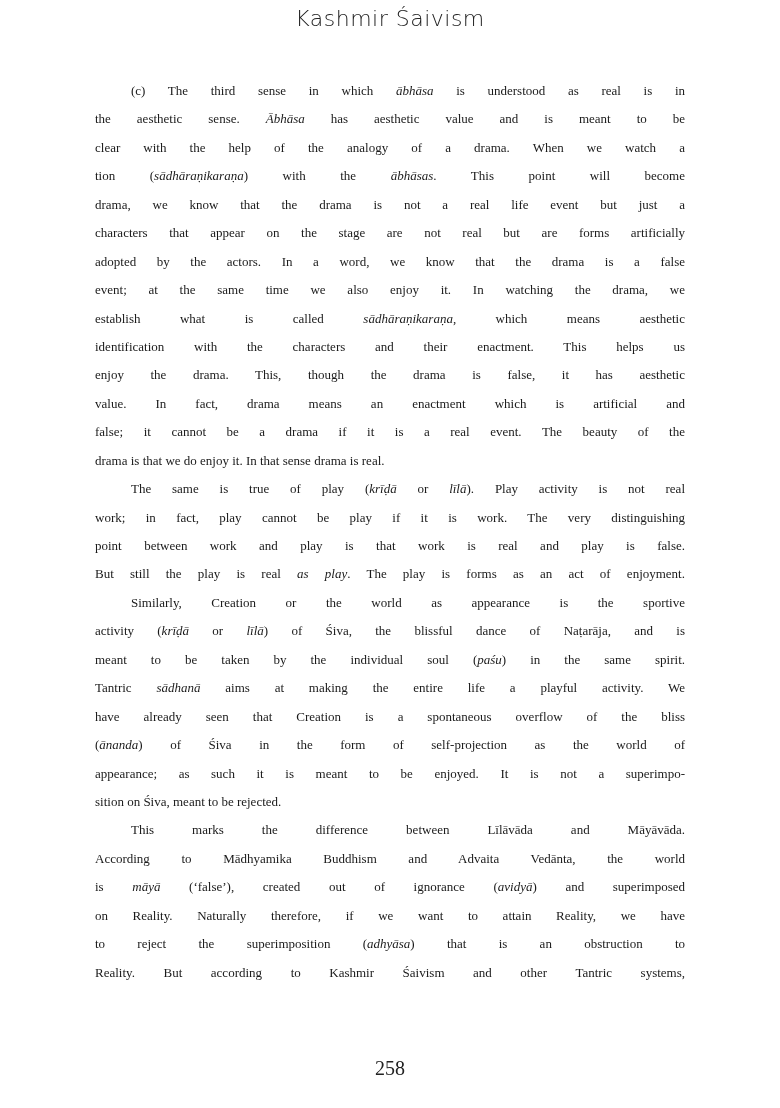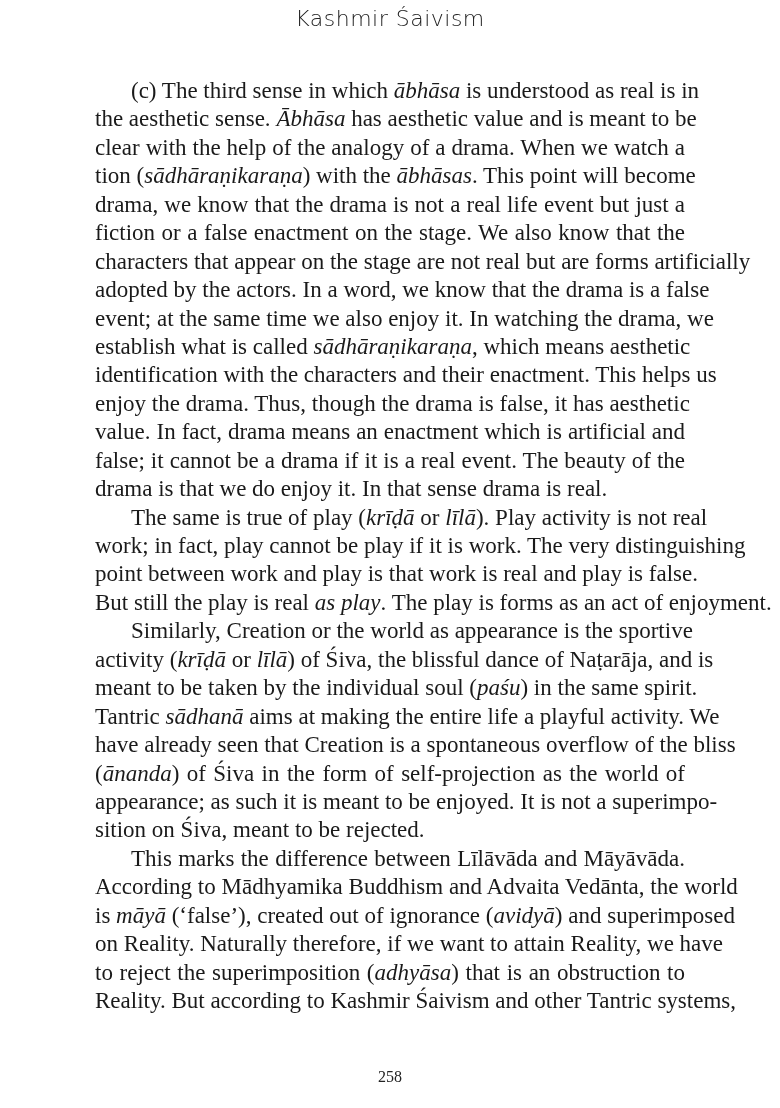--- a/index.html
+++ b/index.html
@@ -1,45 +1,44 @@
 <!DOCTYPE html>
 <html><head>
 <meta charset="utf-8">
 <style>
   html, body { margin:0; padding:0; }
   body { width:780px; height:1108px; background:#ffffff; position:relative; overflow:hidden; }
   .header { position:absolute; top:6px; left:0; width:780px; text-align:center;
     font-family:"DejaVu Sans", sans-serif; font-size:22px; color:#222; letter-spacing:0.5px; font-weight:300; }
   .body { position:absolute; top:77px; left:95px; width:590px;
-    font-family:"Liberation Serif", serif; font-size:23px; color:#1a1a1a; }
+    font-family:"Liberation Serif", serif; font-size:13px; color:#1a1a1a; }
   .line { height:28.45px; line-height:28.45px; white-space:nowrap; text-align:justify; text-align-last:justify; overflow:visible; }
   .line.last { text-align-last:left; }
   .line.indent { padding-left:36px; }
   .line span.i { font-style:italic; }
   .pagenum { position:absolute; top:1057px; left:0; width:780px; text-align:center;
-    font-family:"Liberation Serif", serif; font-size:16px; color:#222;margin-top:11px; }
+    font-family:"Liberation Serif", serif; font-size:20px; color:#222; }
 </style>
 </head>
 <body>
 
 <div class="header">Kashmir Śaivism</div>
 
 <div class="body" id="body">
     <div class="line indent"><span>(c) The third sense in which </span><span class="i">ābhāsa</span><span> is understood as real is in</span></div>
     <div class="line"><span>the aesthetic sense. </span><span class="i">Ābhāsa</span><span> has aesthetic value and is meant to be</span></div>
     <div class="line"><span>clear with the help of the analogy of a drama. When we watch a</span></div>
     <div class="line"><span>tion (</span><span class="i">sādhāraṇikaraṇa</span><span>) with the </span><span class="i">ābhāsas</span><span>. This point will become</span></div>
     <div class="line"><span>drama, we know that the drama is not a real life event but just a</span></div>
-    <div class="line"><span>fiction or a false enactment on the stage. We also know that the</span></div>
     <div class="line"><span>characters that appear on the stage are not real but are forms artificially</span></div>
     <div class="line"><span>adopted by the actors. In a word, we know that the drama is a false</span></div>
     <div class="line"><span>event; at the same time we also enjoy it. In watching the drama, we</span></div>
     <div class="line"><span>establish what is called </span><span class="i">sādhāraṇikaraṇa</span><span>, which means aesthetic</span></div>
     <div class="line"><span>identification with the characters and their enactment. This helps us</span></div>
-    <div class="line"><span>enjoy the drama. Thus, though the drama is false, it has aesthetic</span></div>
+    <div class="line"><span>enjoy the drama. This, though the drama is false, it has aesthetic</span></div>
     <div class="line"><span>value. In fact, drama means an enactment which is artificial and</span></div>
     <div class="line"><span>false; it cannot be a drama if it is a real event. The beauty of the</span></div>
     <div class="line last"><span>drama is that we do enjoy it. In that sense drama is real.</span></div>
     <div class="line indent"><span>The same is true of play (</span><span class="i">krīḍā</span><span> or </span><span class="i">līlā</span><span>). Play activity is not real</span></div>
     <div class="line"><span>work; in fact, play cannot be play if it is work. The very distinguishing</span></div>
     <div class="line"><span>point between work and play is that work is real and play is false.</span></div>
     <div class="line"><span>But still the play is real </span><span class="i">as play</span><span>. The play is forms as an act of enjoyment.</span></div>
     <div class="line indent"><span>Similarly, Creation or the world as appearance is the sportive</span></div>
     <div class="line"><span>activity (</span><span class="i">krīḍā</span><span> or </span><span class="i">līlā</span><span>) of Śiva, the blissful dance of Naṭarāja, and is</span></div>
     <div class="line"><span>meant to be taken by the individual soul (</span><span class="i">paśu</span><span>) in the same spirit.</span></div>

